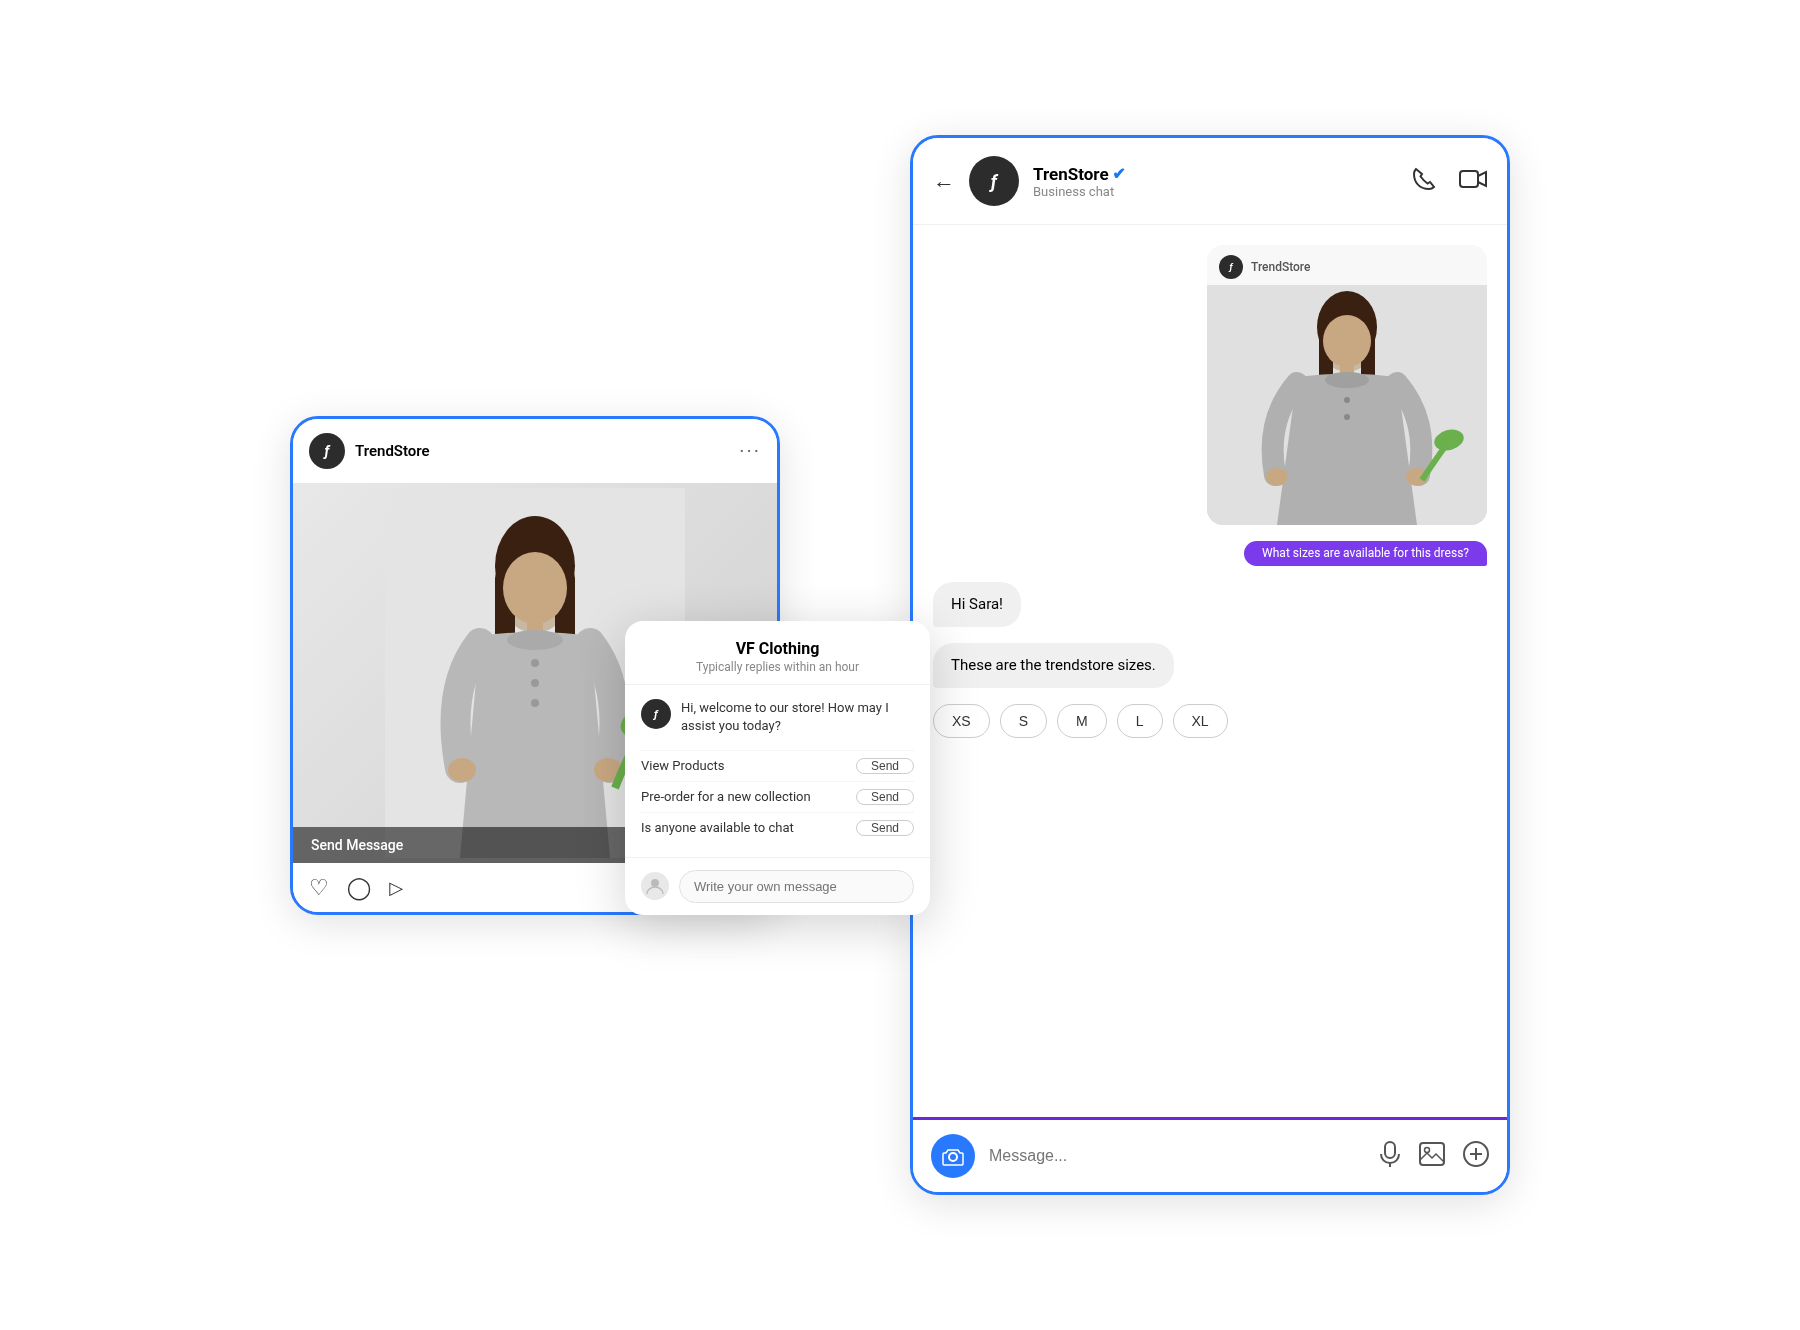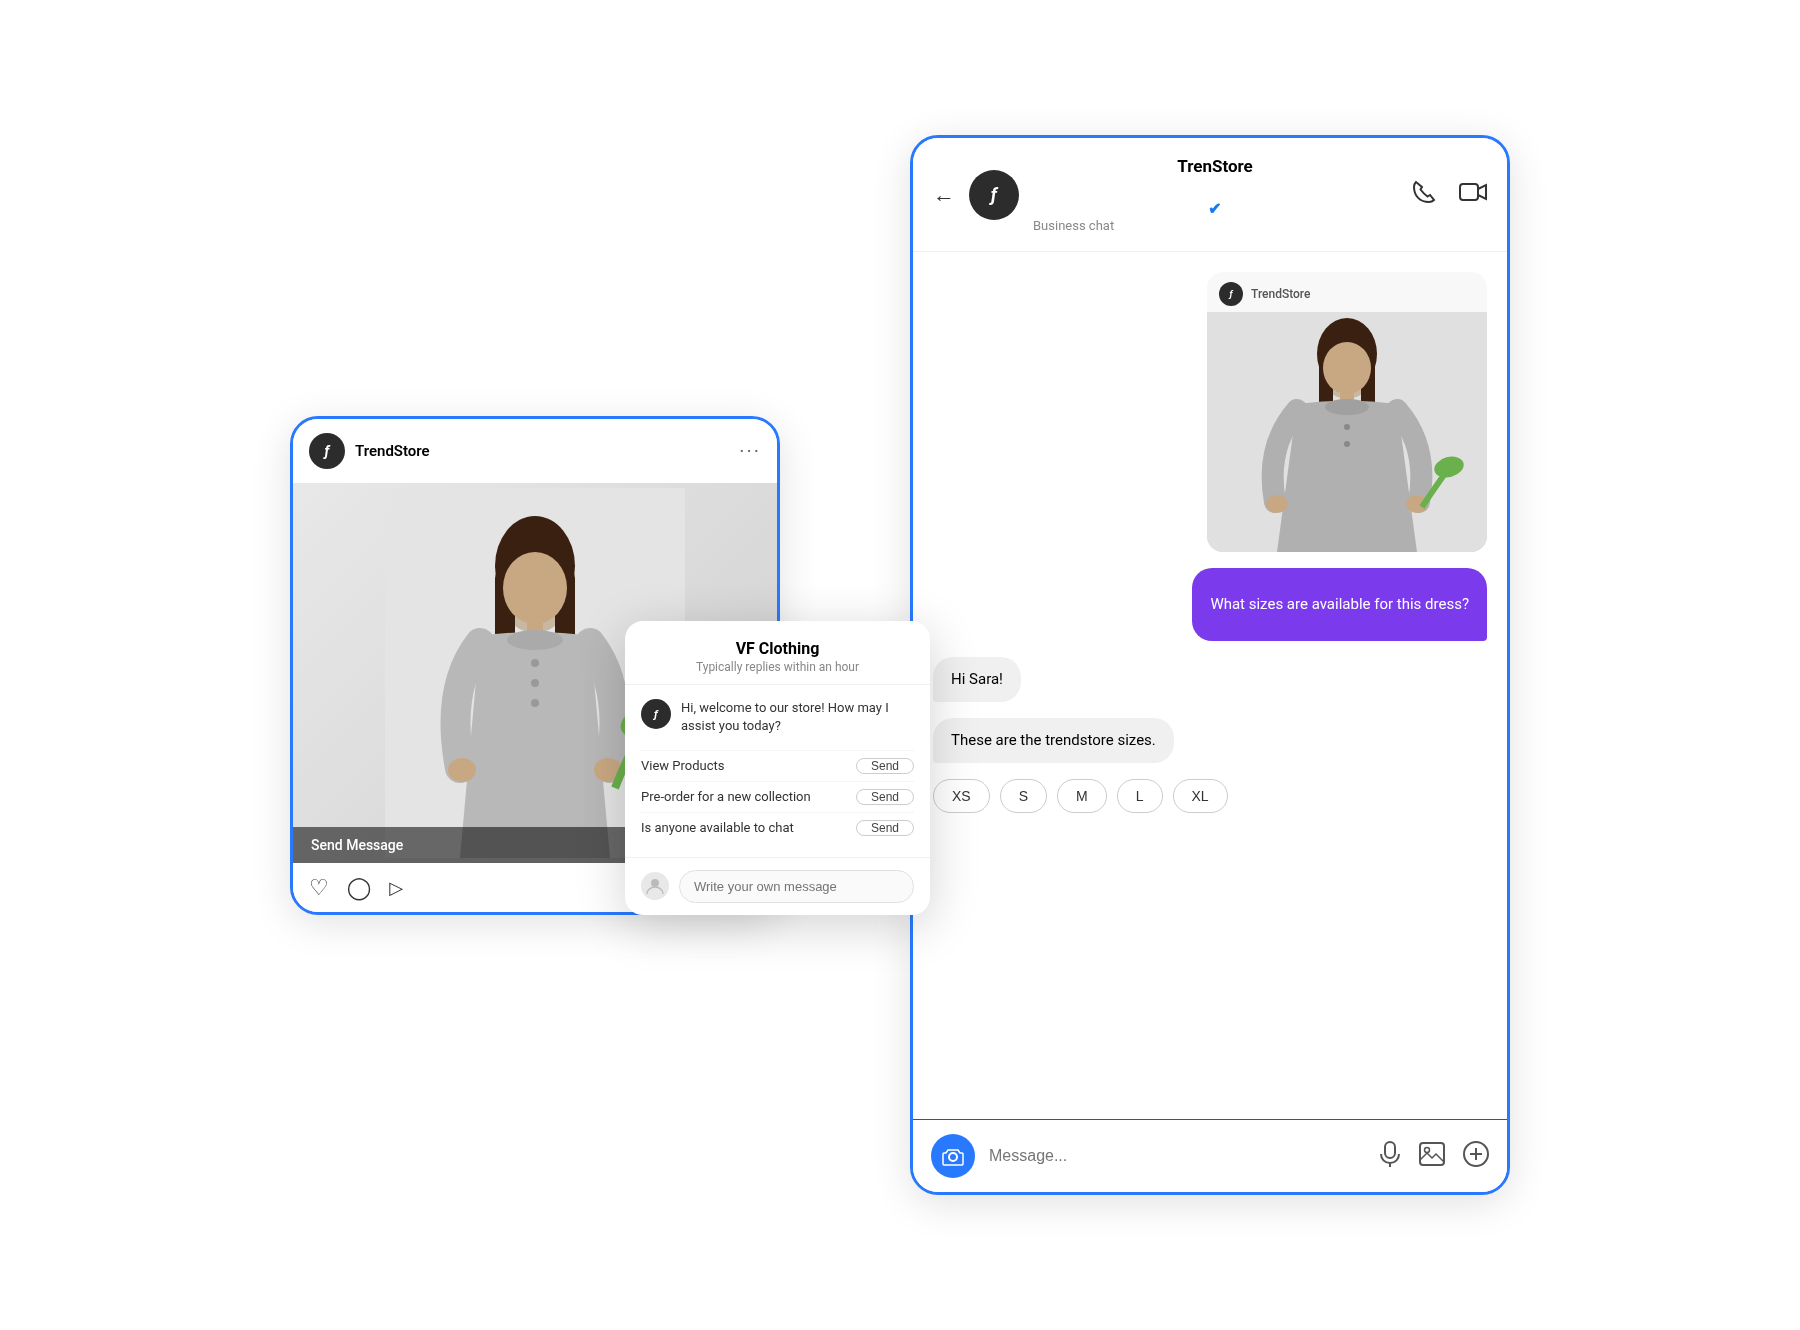--- a/index.html
+++ b/index.html
@@ -335,22 +335,21 @@
     .messenger-info {
       flex: 1;
     }
 
     .messenger-name {
       font-size: 17px;
       font-weight: 700;
       color: #000;
       display: flex;
       align-items: center;
-      gap: 23px;
-      flex-direction: column;
+      gap: 4px;
     }
 
     .verified-badge {
       color: #1877f2;
       font-size: 16px;
     }
 
     .messenger-status {
       font-size: 13px;
       color: #888;
@@ -437,22 +436,22 @@
     .product-caption-text {
       font-size: 12px;
       color: #555;
     }
 
     
     .user-bubble {
       background: #7c3aed;
       color: #fff;
       border-radius: 20px 20px 4px 20px;
-      padding: 26px 18px;
-      font-size: 15px;
+      padding: 4px 18px;
+      font-size: 12px;
       line-height: 1.4;
       max-width: 300px;
       align-self: flex-end;
     }
 
     
     .bot-bubble {
       background: #f0f0f0;
       color: #000;
       border-radius: 20px 20px 20px 4px;
@@ -479,21 +478,21 @@
       color: #333;
       background: #fff;
       cursor: pointer;
     }
 
     
     .messenger-input-bar {
       display: flex;
       align-items: center;
       padding: 14px 18px;
-      border-top: 1px solid #6d28d9;
+      border-top: 3px solid #6d28d9;
       gap: 14px;
       background: #fff;
     }
 
     .camera-btn {
       width: 44px;
       height: 44px;
       border-radius: 50%;
       background: #2979ff;
       display: flex;

